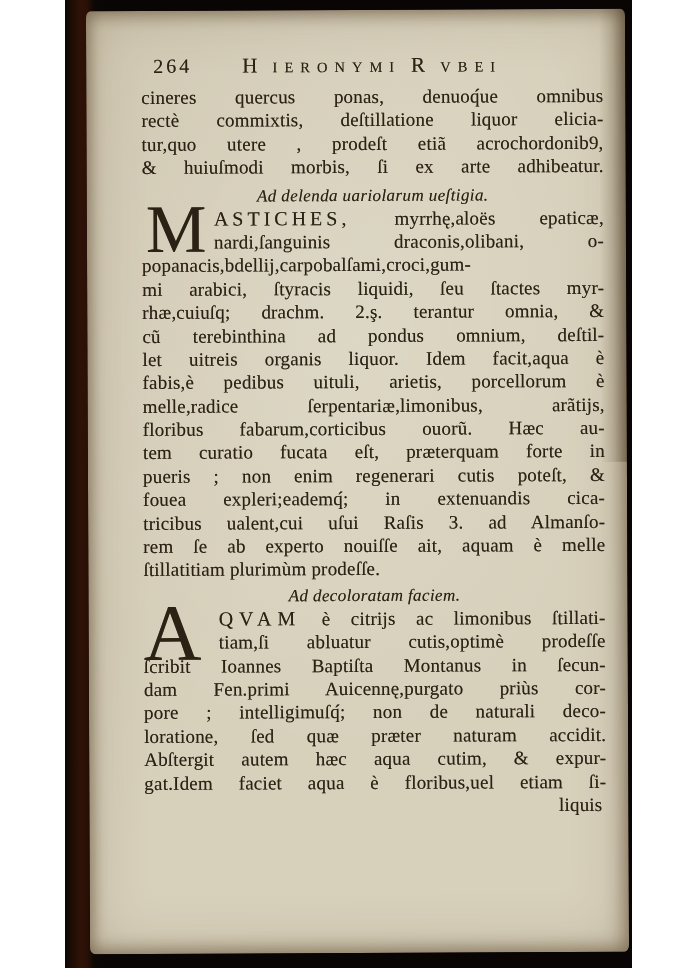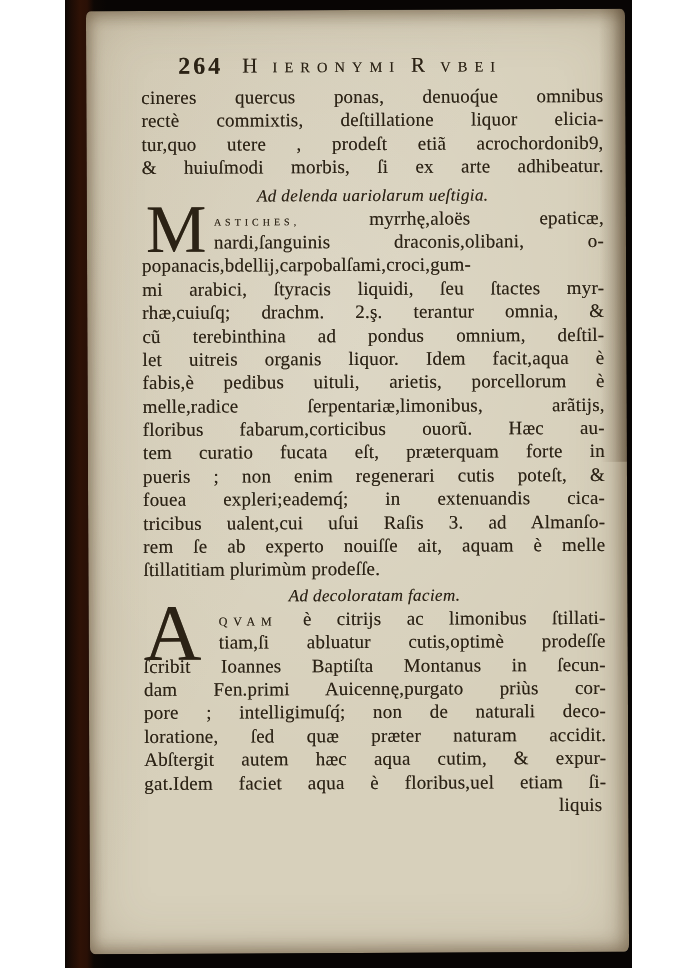--- a/index.html
+++ b/index.html
@@ -44,38 +44,38 @@
     pointer-events:none;
   }
   .textblock{
     position:absolute;left:55px;top:43px;width:462px;
     color:var(--ink);
     font-size:19px;
     letter-spacing:.2px;
     text-shadow:0 0 .5px rgba(43,34,21,.55);
   }
   .pageheader{position:relative;height:24px;line-height:24px;}
-  .pagenum{position:absolute;left:37px;top:0;font-size:24px;letter-spacing:3px;font-weight:bold;}
+  .pagenum{position:absolute;left:12px;top:0;font-size:20px;letter-spacing:3px;}
   .running-title{width:100%;text-align:center;}
   .ti{font-size:21px;}
   .tr{font-size:14.5px;letter-spacing:7px;margin-left:15px;}
   .wgap{display:inline-block;width:10px;}
   .para{position:relative;}
   .para.first{margin-top:8px;}
   .line{
     height:23.4px;line-height:23.4px;
     text-align:justify;text-align-last:justify;
     white-space:nowrap; 
   }
   .line{white-space:normal;}
   .line.last{text-align-last:left;}
   .ind{padding-left:72px;}
   .ind2{padding-left:75px;}
-  .caps{font-size:10px;letter-spacing:4px;}
-  .caps.qv{font-size:12px;letter-spacing:6px;}
+  .caps{font-size:20px;letter-spacing:4px;}
+  .caps.qv{font-size:20px;letter-spacing:6px;}
   .sect-head{
     height:23px;line-height:23px;margin-top:5px;
     text-align:center;font-style:italic;font-size:17px;letter-spacing:.4px;
   }
   .sect-head.second{margin-top:4px;height:22px;line-height:22px;}
   .dropcap{
     position:absolute;line-height:1;
     font-size:68px;left:4px;top:-13px;
     color:var(--ink);
   }

